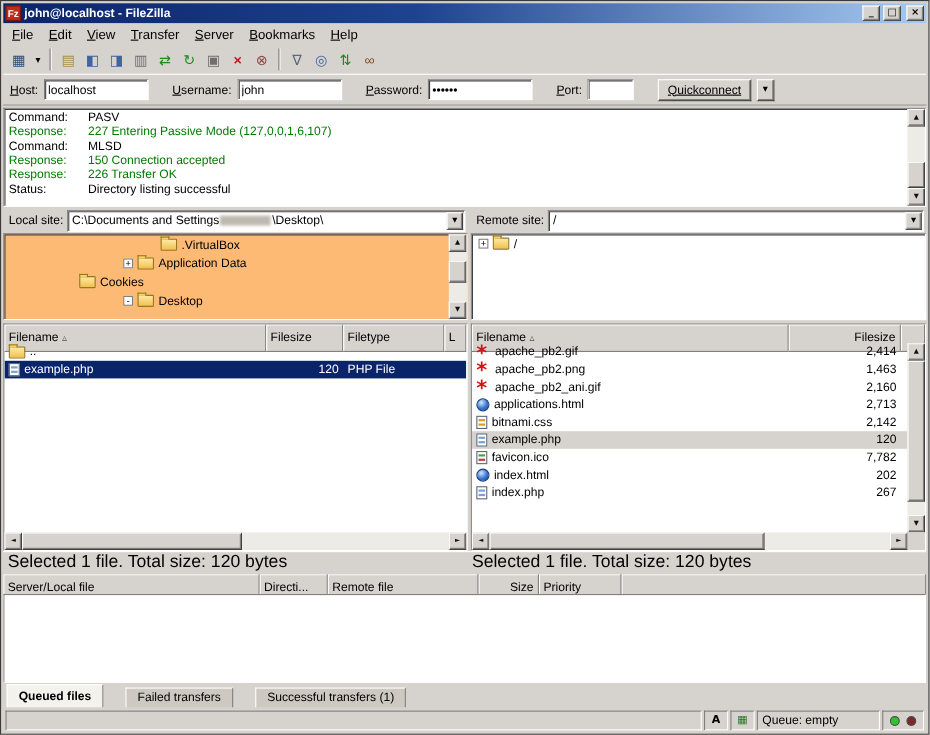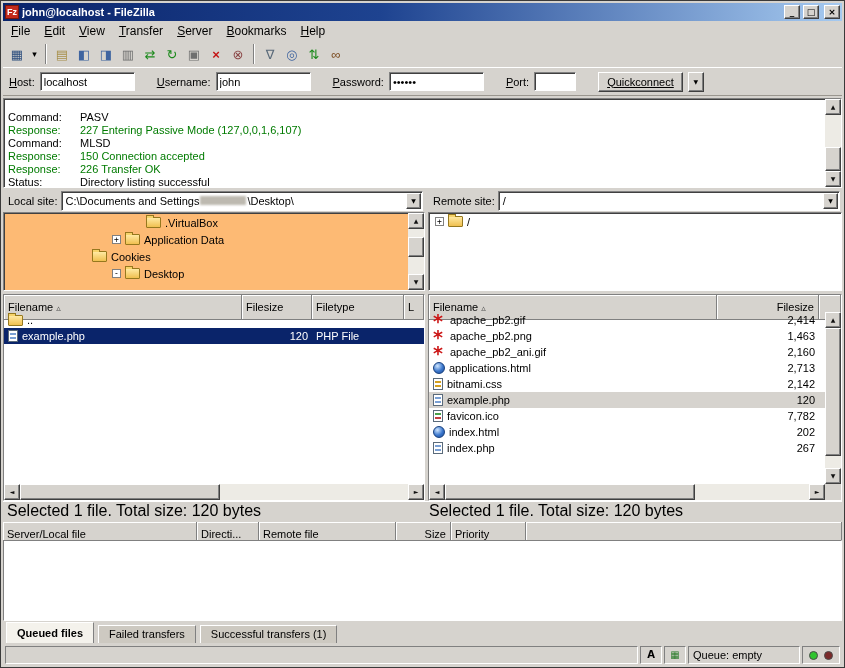--- a/index.html
+++ b/index.html
@@ -39,21 +39,21 @@
   .qfield{height:19px;background:#fff;border:1px solid;border-color:#808080 #fff #fff #808080;box-shadow:inset 1px 1px 0 #404040;font-size:11px;padding:0 3px;outline:none}
   .w95{width:95px}.w42{width:42px}
   .gap{width:12px;flex:none}
   .qbtn{height:20px;font-size:11px;padding:0 8px;display:flex;align-items:center}
   .qbtn .lbl{text-decoration:underline}
   .qdrop{width:16px;height:20px;display:flex;align-items:center;justify-content:center}
   .qdrop::after{content:"▼";font:6px/1 "DejaVu Sans",sans-serif}
 
   
   .logwrap{height:90px;flex:none;margin-top:2px;background:#fff;display:flex;overflow:hidden}
-  .loglines{flex:1;padding:12px 4px;overflow:hidden}
+  .loglines{flex:1;padding:2px 4px;overflow:hidden}
   .lline{display:flex;font-size:11px;line-height:13px;white-space:nowrap}
   .llabel{width:72px;flex:none}
   .k-resp{color:var(--grn)}.k-cmd{color:#000}.k-stat{color:#000}
 
   
   .sbv{width:16px;flex:none;background:#edebe5;display:flex;flex-direction:column}
   .sbh{height:16px;flex:none;background:#edebe5;display:flex}
   .sbtn{width:16px;height:16px;flex:none;display:flex;align-items:center;justify-content:center}
   .sbtn::after{font:6px/1 "DejaVu Sans",sans-serif;color:#111}
   .sb-up::after{content:"▲"}.sb-dn::after{content:"▼"}.sb-lf::after{content:"◄"}.sb-rt::after{content:"►"}
@@ -114,25 +114,25 @@
   .fi-glb{width:12px;height:12px;border-radius:50%;background:radial-gradient(circle at 35% 30%,#cfe6ff,#3a76cc 55%,#1c4c96);border:1px solid #163f7e}
 
   
   .statusrow{height:19px;flex:none;display:flex;align-items:center;border-top:1px solid #fff}
   .stxt{font-size:16px;padding-left:4px;white-space:nowrap;overflow:hidden}
   .st-l{width:422px;flex:none}.st-r{flex:1}
 
   
   .queue{flex:1;display:flex;flex-direction:column;margin-top:2px;overflow:hidden}
   .qhead{height:18px;flex:none;display:flex;background:var(--face)}
-  .qc0{width:194px}.qc1{width:62px}.qc2{width:137px}.qc3{width:55px}.qc4{width:75px}.qc5{width:140px}
+  .qc0{width:233px}.qc1{width:62px}.qc2{width:137px}.qc3{width:55px}.qc4{width:75px}.qc5{width:140px}
   .qbody{flex:1;background:#fff;border:1px solid;border-color:#808080 #fff #fff #808080}
 
   
-  .tabs{height:22px;flex:none;display:flex;align-items:flex-end;padding-left:3px;gap:4px}
+  .tabs{height:22px;flex:none;display:flex;align-items:flex-end;padding-left:3px;gap:20px}
   .tab{height:18px;padding:0 10px;font-size:11px;line-height:17px;background:#cdc9c1;border:1px solid #808080;border-bottom:none;border-top-color:#fff;border-left-color:#fff;white-space:nowrap}
   .tab.active{height:21px;background:#f4f2ec;font-weight:bold;line-height:20px}
 
   
   .statusbar{height:22px;flex:none;display:flex;align-items:center;gap:2px;padding:2px 2px 0}
   .sp{height:18px;border:1px solid;border-color:#808080 #fff #fff #808080;display:flex;align-items:center;font-size:11px}
   .sp.fill{flex:1}
   .sp.ic{width:22px;justify-content:center;font:bold 10px/1 "DejaVu Sans",sans-serif}
   .sp.ic.g{color:#227722}
   .sp.qe{width:112px;padding-left:4px}
@@ -293,21 +293,21 @@
       <div class="tcontent">
         <div class="titem" style="padding-left:142px">
           <span class="ifold"></span>
           <span>.VirtualBox</span>
         </div>
         <div class="titem" style="padding-left:108px">
           <span class="exp">+</span>
           <span class="ifold"></span>
           <span>Application Data</span>
         </div>
-        <div class="titem" style="padding-left:88px">
+        <div class="titem" style="padding-left:68px">
           <span class="ifold"></span>
           <span>Cookies</span>
         </div>
         <div class="titem" style="padding-left:108px">
           <span class="exp">-</span>
           <span class="ifold"></span>
           <span>Desktop</span>
         </div>
       </div>
       <div class="sbv">

